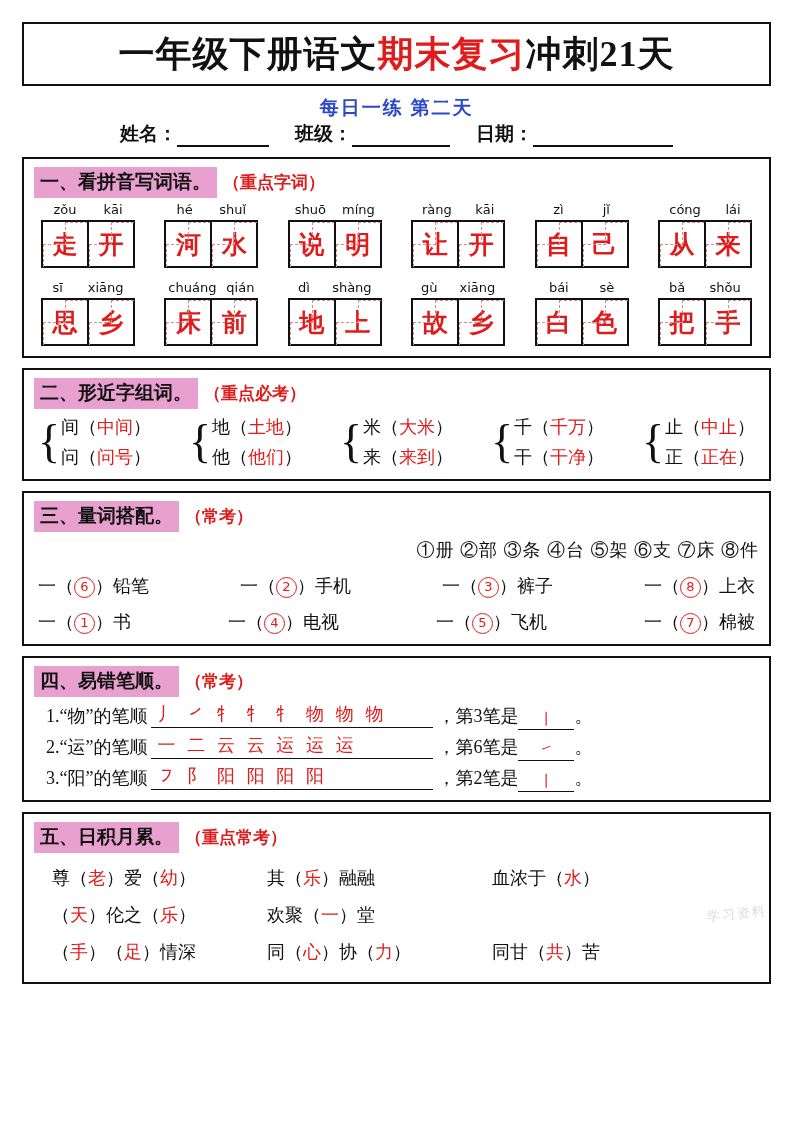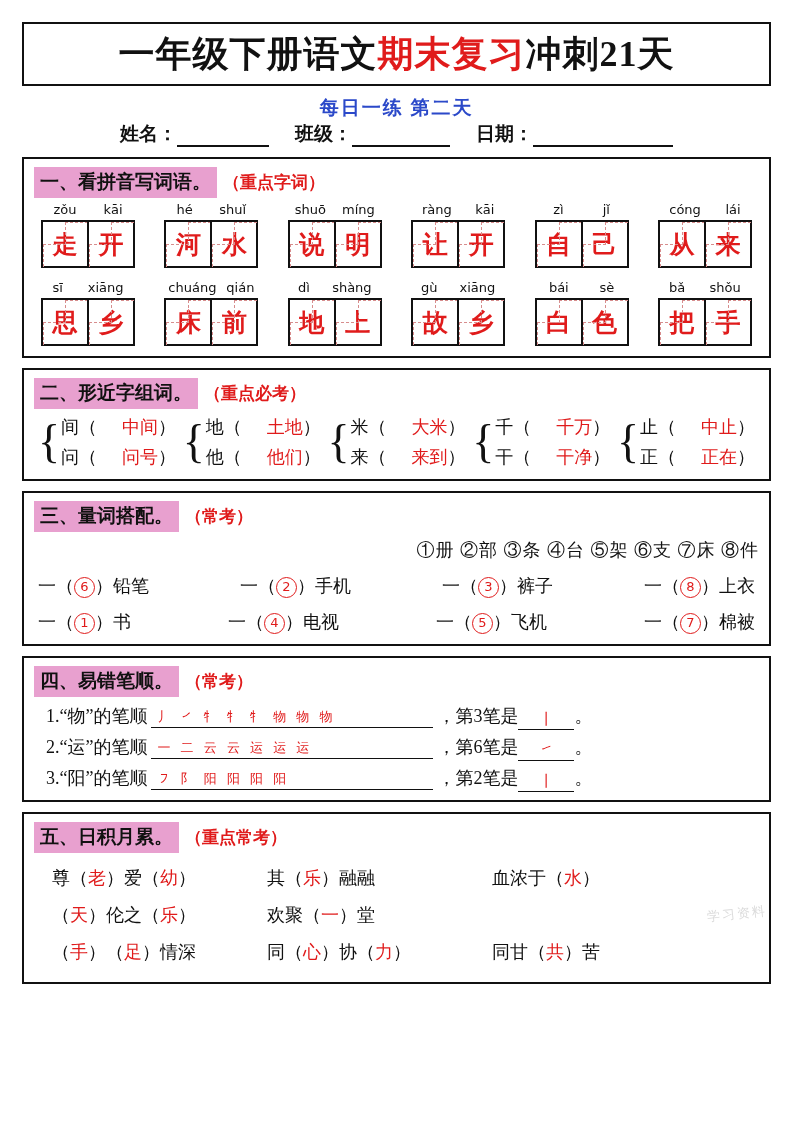--- a/index.html
+++ b/index.html
@@ -95,21 +95,21 @@
 
   
   .brace-row{display:flex;justify-content:space-between;padding:2px 4px 0 4px;}
   .brace-grp{display:flex;align-items:center;}
   .brace{
     font-size:46px;line-height:46px;font-family:"Liberation Serif",serif;
     margin-right:1px;
   }
   .brace-lines{display:flex;flex-direction:column;gap:6px;font-size:18px;}
   .bl{white-space:nowrap;}
-  .bl .rd{color:#e01b1b;margin-left:25px;}
+  .bl .rd{color:#e01b1b;}
 
   
   .liang-list{
     text-align:right;font-size:18px;margin:6px 0 8px 0;letter-spacing:1px;
   }
   .liang-row{
     display:flex;justify-content:space-between;font-size:18px;
     padding:0 4px;margin-top:12px;
   }
   .liang-item{white-space:nowrap;}
@@ -123,21 +123,21 @@
   
   .bishun-row{
     display:flex;align-items:flex-end;font-size:18px;margin-top:7px;padding-left:12px;
   }
   .bishun-label{white-space:nowrap;}
   .stroke-blank{
     flex:0 0 282px;border-bottom:1px solid #111;height:21px;position:relative;
     margin:0 4px;
   }
   .stroke-ans{
-    position:absolute;left:6px;bottom:1px;color:#e01b1b;font-size:13px;
+    position:absolute;left:6px;bottom:1px;color:#e01b1b;font-size:18px;
     letter-spacing:3px;font-family:"DejaVu Sans",sans-serif;white-space:nowrap;
   }
   .bishun-tail{white-space:nowrap;}
   .small-blank{
     display:inline-block;width:56px;border-bottom:1px solid #111;
     text-align:center;color:#e01b1b;font-size:15px;position:relative;top:2px;
   }
 
   
   .ji-row{display:flex;font-size:18px;margin-top:13px;padding-left:18px;}

